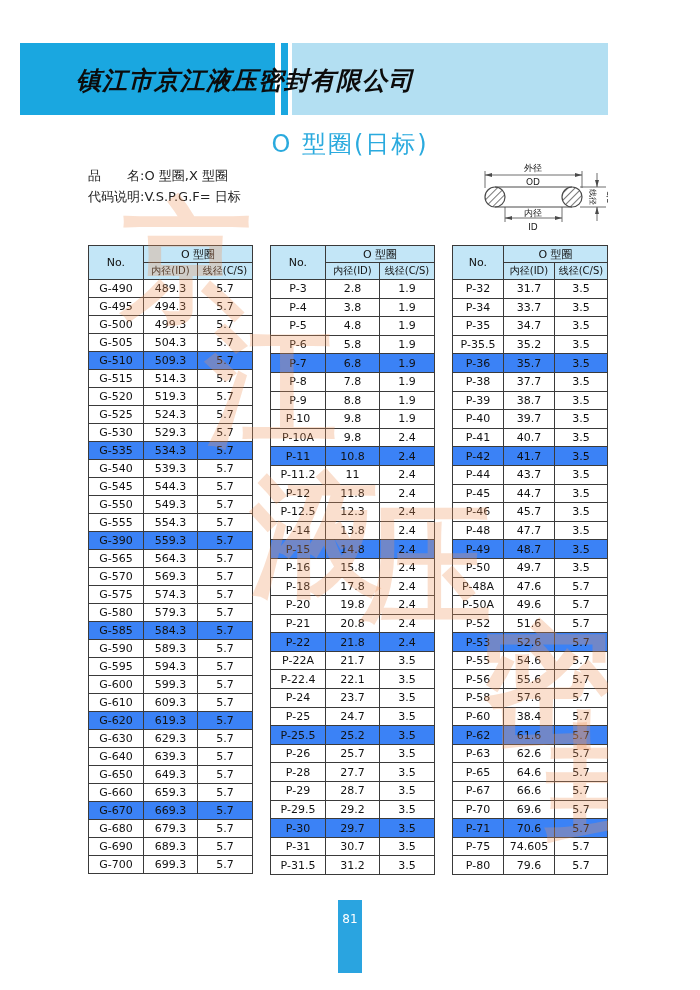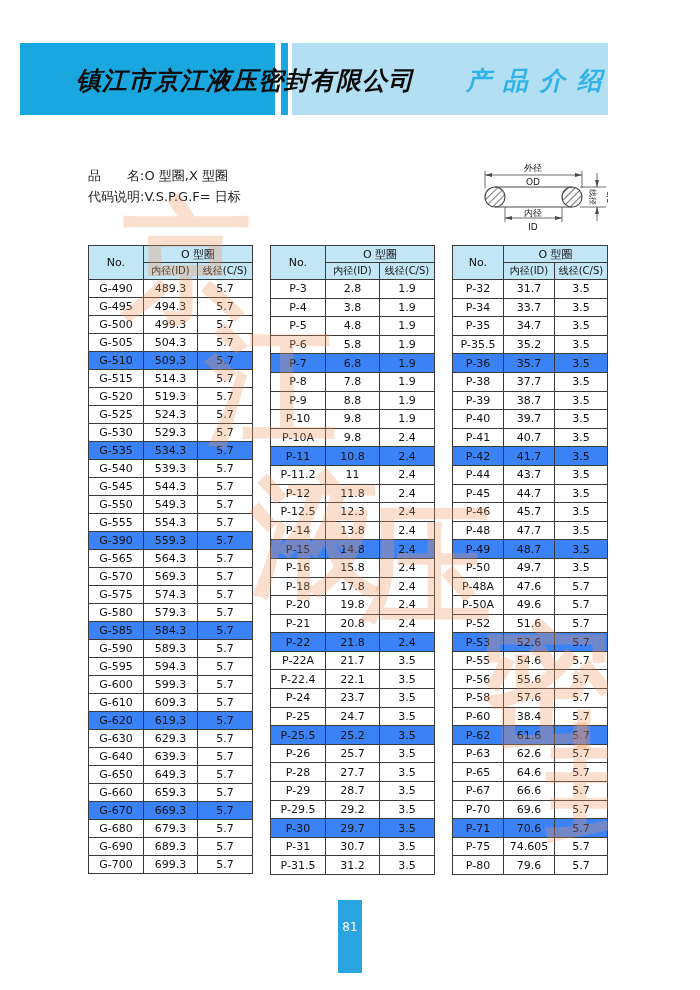--- a/index.html
+++ b/index.html
@@ -36,33 +36,33 @@
   .spec tr{background:#fff;}
   .spec tr.hl{background:#3b82f6;}
   .t1{left:88px;}  .t2{left:270px;}  .t3{left:452px;}
 
   
   .wm{position:absolute;z-index:6;pointer-events:none;font-size:132px;font-weight:bold;
       color:rgba(238,148,92,0.30);line-height:1;}
 
   
   .pagenum{position:absolute;left:338px;top:900px;width:24px;height:73px;background:#2aa4e0;
-           color:#fff;font-size:12px;text-align:center;padding-top:20px;box-sizing:border-box;z-index:4;}
+           color:#fff;font-size:12px;text-align:center;padding-top:12px;box-sizing:border-box;z-index:4;}
 </style>
 </head>
 <body>
 
 <div class="page">
 
   <div class="hdr-dark"></div>
   <div class="hdr-stripe"></div>
   <div class="hdr-light"></div>
   <div class="company">镇江市京江液压密封有限公司</div>
-  <div class="section">产品介绍</div>
-
+
+  <div class="title">O 型圈(日标)</div>
 
   <div class="info">
     <div>品　　名:O 型圈,X 型圈</div>
     <div>代码说明:V.S.P.G.F= 日标</div>
   </div>
 
   <svg class="diagram" width="200" height="84" viewBox="0 0 200 84">
     <defs>
       <pattern id="hatch" width="5" height="5" patternUnits="userSpaceOnUse" patternTransform="rotate(45)">
         <line x1="0" y1="0" x2="0" y2="5" stroke="#4a4a4a" stroke-width="1.5"></line>

